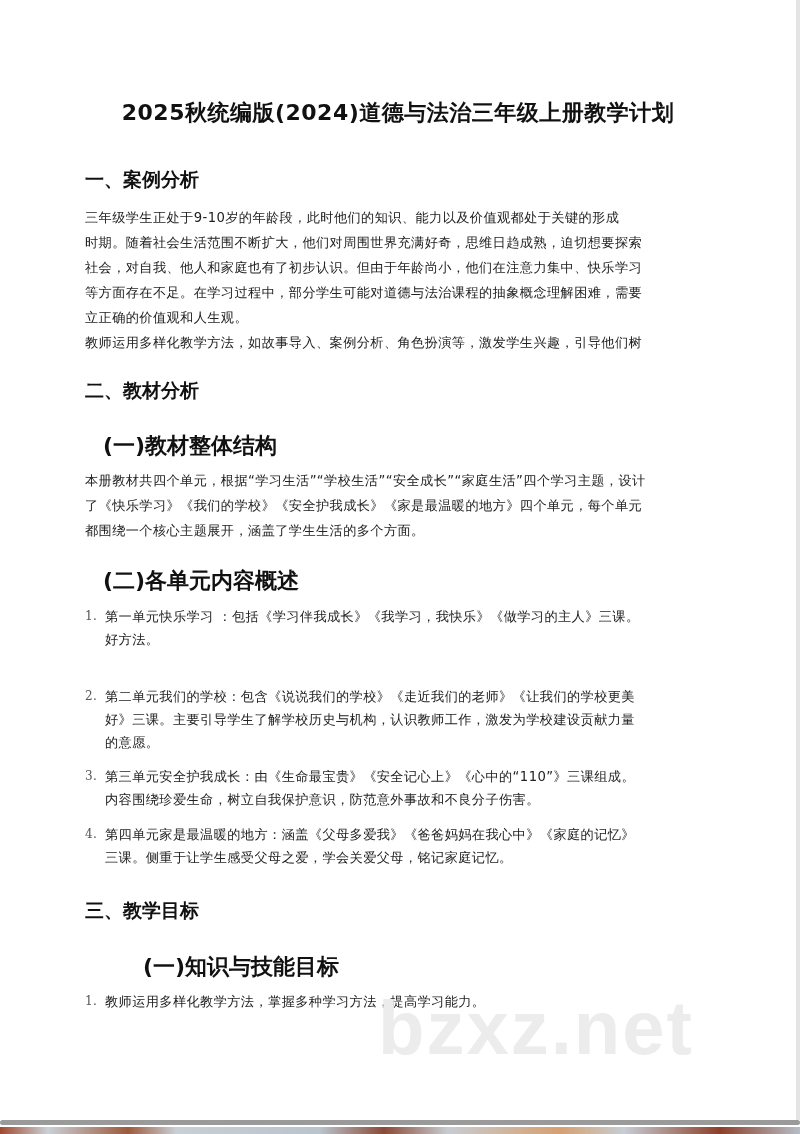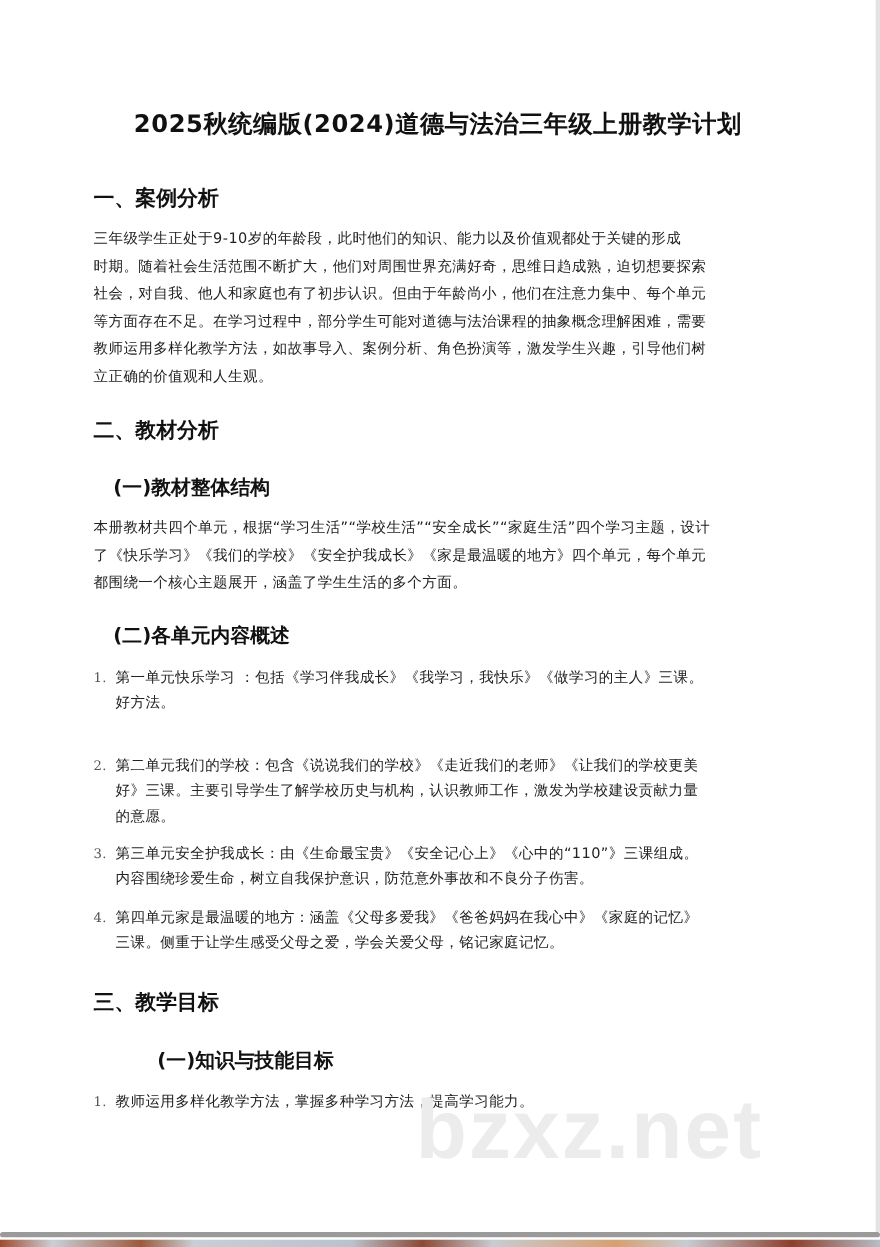--- a/index.html
+++ b/index.html
@@ -20,21 +20,21 @@
   }
   .doc-title {
     position: absolute; left: 0; width: 796px; top: 98px;
     text-align: center; font-size: 22px; font-weight: bold; color: #111;
     letter-spacing: 0.5px;
   }
   .h1 {
     position: absolute; left: 85px; font-size: 19px; font-weight: bold; color: #111;
   }
   .h2 {
-    position: absolute; left: 103px; font-size: 18px; font-weight: bold; color: #111;
+    position: absolute; left: 103px; font-size: 22px; font-weight: bold; color: #111;
   }
   .para {
     position: absolute; left: 85px; width: 620px;
     font-size: 13.2px; line-height: 25px; color: #222;
     text-align: justify; letter-spacing: 0.4px;
   }
   .list-item {
     position: absolute; left: 85px; width: 620px;
     font-size: 13.2px; line-height: 23px; color: #222; letter-spacing: 0.4px;
   }
@@ -64,24 +64,24 @@
 <body>
 
 <div class="page">
 
   <div class="doc-title">2025秋统编版(2024)道德与法治三年级上册教学计划</div>
 
   <div class="h1" style="top:167px;">一、案例分析</div>
   <div class="para" style="top:205px;">
     <div>三年级学生正处于9-10岁的年龄段，此时他们的知识、能力以及价值观都处于关键的形成</div>
     <div>时期。随着社会生活范围不断扩大，他们对周围世界充满好奇，思维日趋成熟，迫切想要探索</div>
-    <div>社会，对自我、他人和家庭也有了初步认识。但由于年龄尚小，他们在注意力集中、每个单元</div>
+    <div>社会，对自我、他人和家庭也有了初步认识。但由于年龄尚小，他们在注意力集中、快乐学习</div>
     <div>等方面存在不足。在学习过程中，部分学生可能对道德与法治课程的抽象概念理解困难，需要</div>
+    <div>立正确的价值观和人生观。</div>
     <div>教师运用多样化教学方法，如故事导入、案例分析、角色扮演等，激发学生兴趣，引导他们树</div>
-    <div>立正确的价值观和人生观。</div>
   </div>
 
   <div class="h1" style="top:378px;">二、教材分析</div>
   <div class="h2" style="top:431px;">(一)教材整体结构</div>
   <div class="para" style="top:468px;">
     <div>本册教材共四个单元，根据“学习生活”“学校生活”“安全成长”“家庭生活”四个学习主题，设计</div>
     <div>了《快乐学习》《我们的学校》《安全护我成长》《家是最温暖的地方》四个单元，每个单元</div>
     <div>都围绕一个核心主题展开，涵盖了学生生活的多个方面。</div>
   </div>
 

